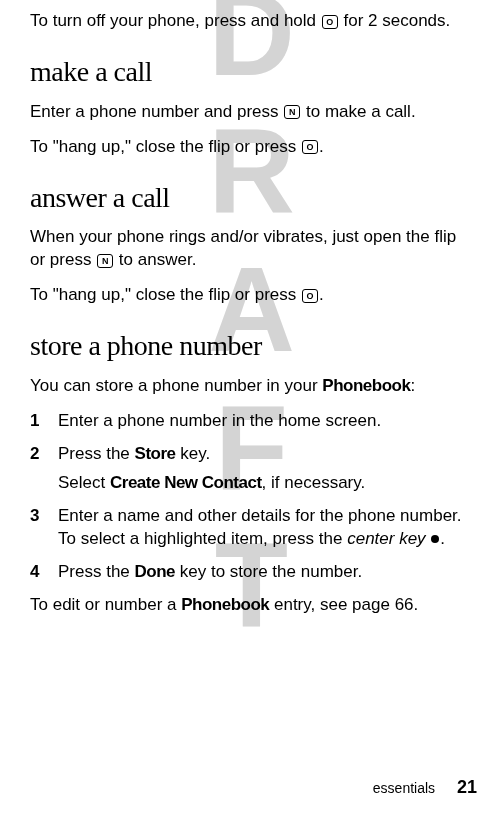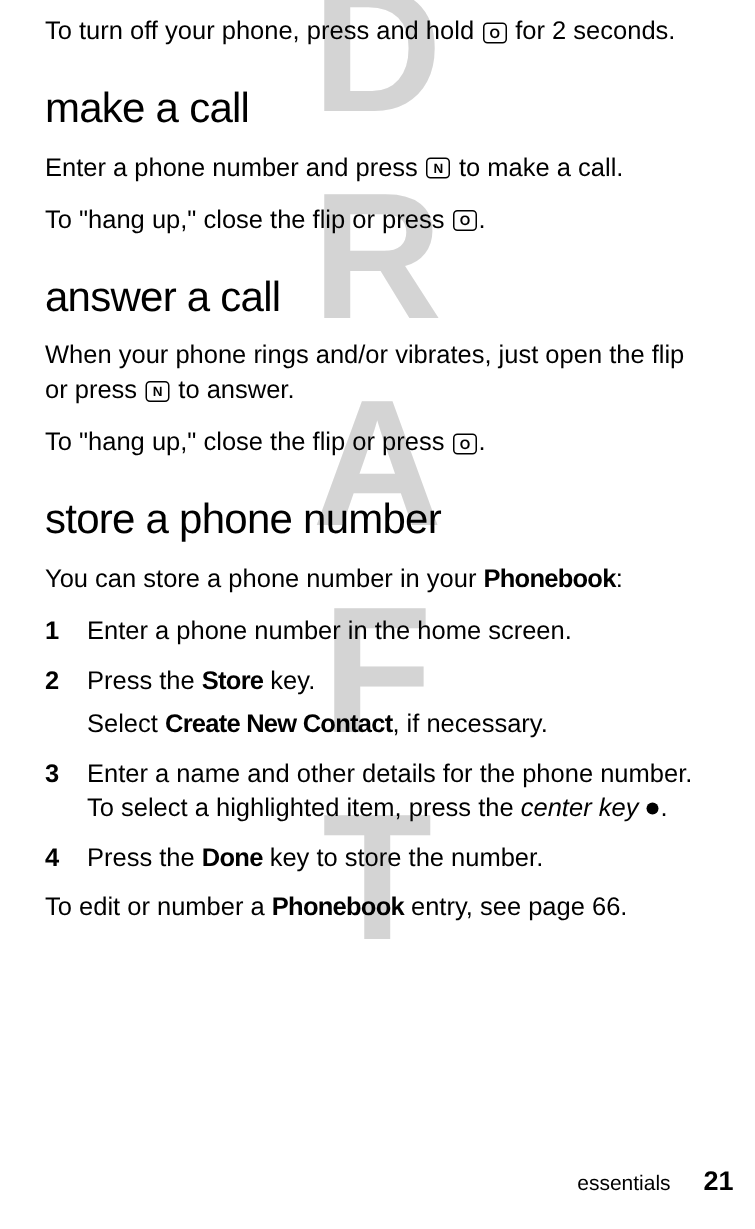--- a/index.html
+++ b/index.html
@@ -26,21 +26,21 @@
       letter-spacing: 4px;
       z-index: 0;
       pointer-events: none;
       writing-mode: vertical-rl;
       text-orientation: upright;
       opacity: 0.9;
     }
     .content { position: relative; z-index: 1; }
     p { margin-bottom: 12px; }
     h2 {
-      font-family: Liberation Sans, sans-serif;
+      font-family: Liberation Serif, serif;
       font-weight: 400;
       font-size: 28px;
       margin-top: 20px;
       margin-bottom: 10px;
       letter-spacing: -0.5px;
     }
     .icon {
       display: inline-block;
       vertical-align: middle;
       width: 16px;
@@ -92,21 +92,21 @@
       font-weight: bold;
       width: 28px;
       flex-shrink: 0;
     }
     ol li .txt { flex: 1; }
     .bold { font-family: Arial, sans-serif; font-weight: bold; font-stretch: condensed; letter-spacing: -0.5px; }
     .italic { font-style: italic; }
     .footer {
       position: absolute;
       bottom: 20px;
-      right: 14px;
+      right: 26px;
       font-size: 14px;
     }
     .footer .pagenum {
       font-weight: bold;
       font-size: 18px;
       margin-left: 18px;
     }
     .sub { margin-top: 6px; }
   </style>
 </head>

